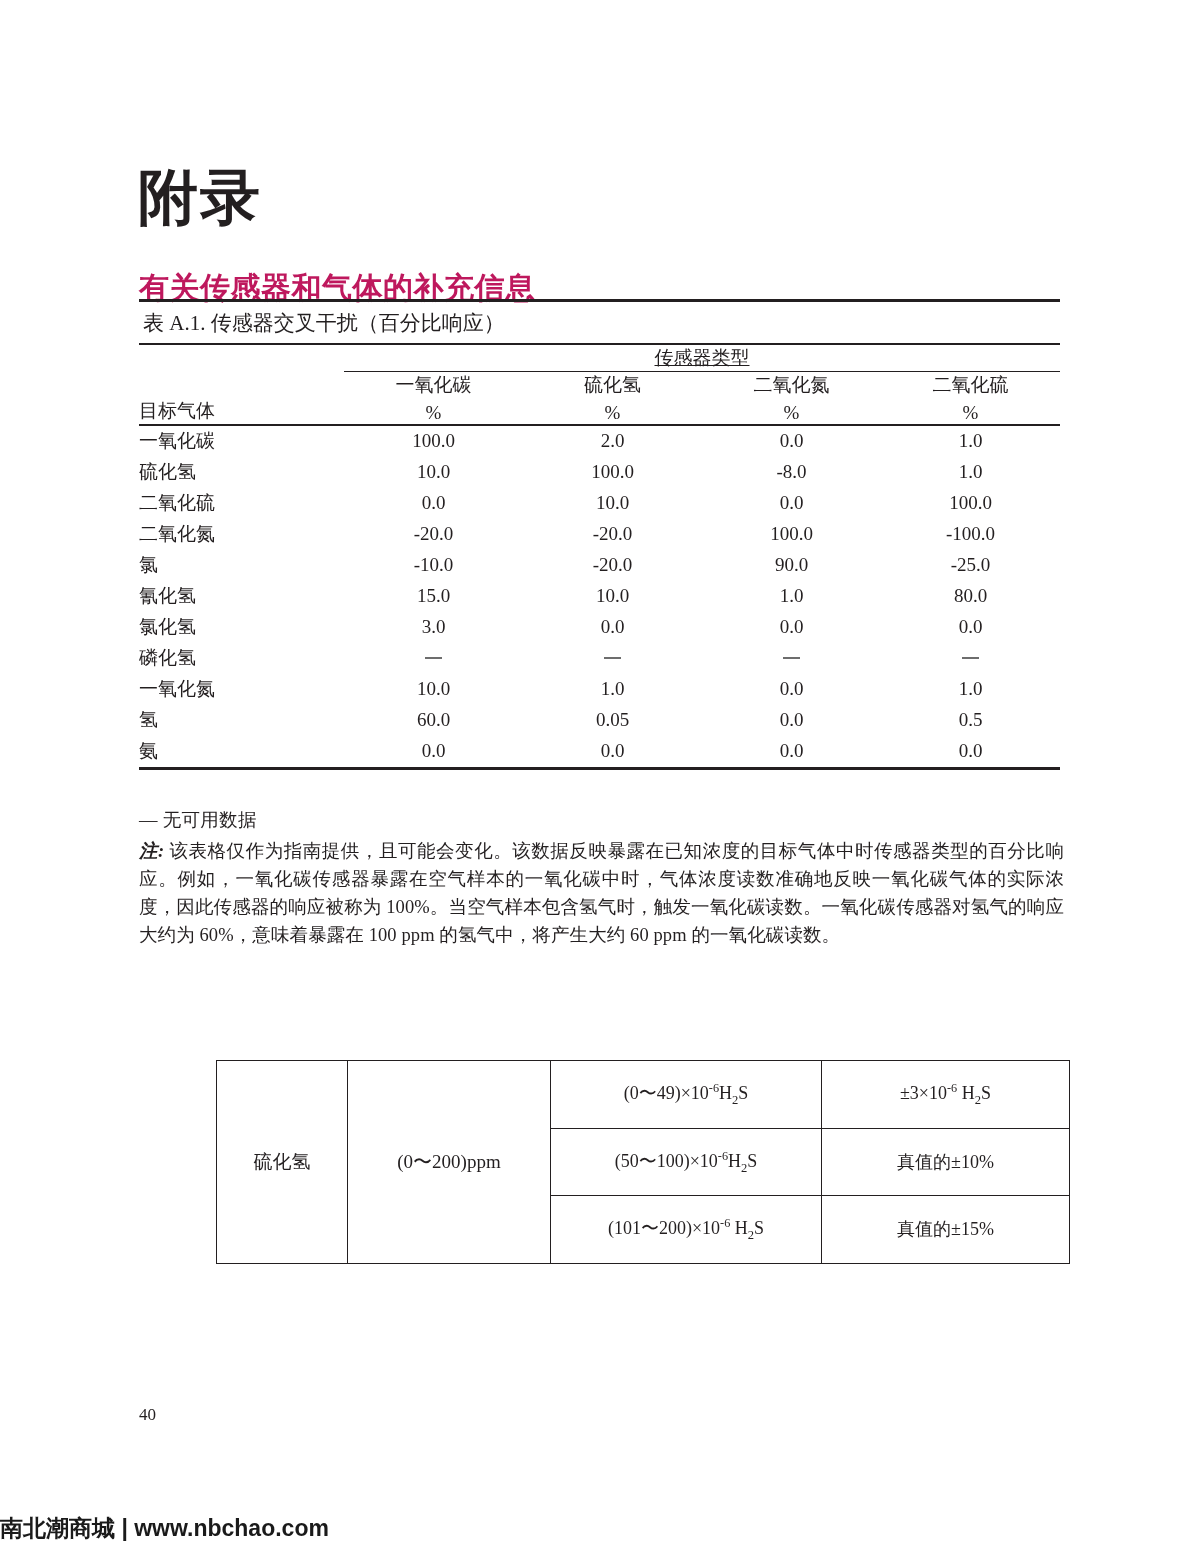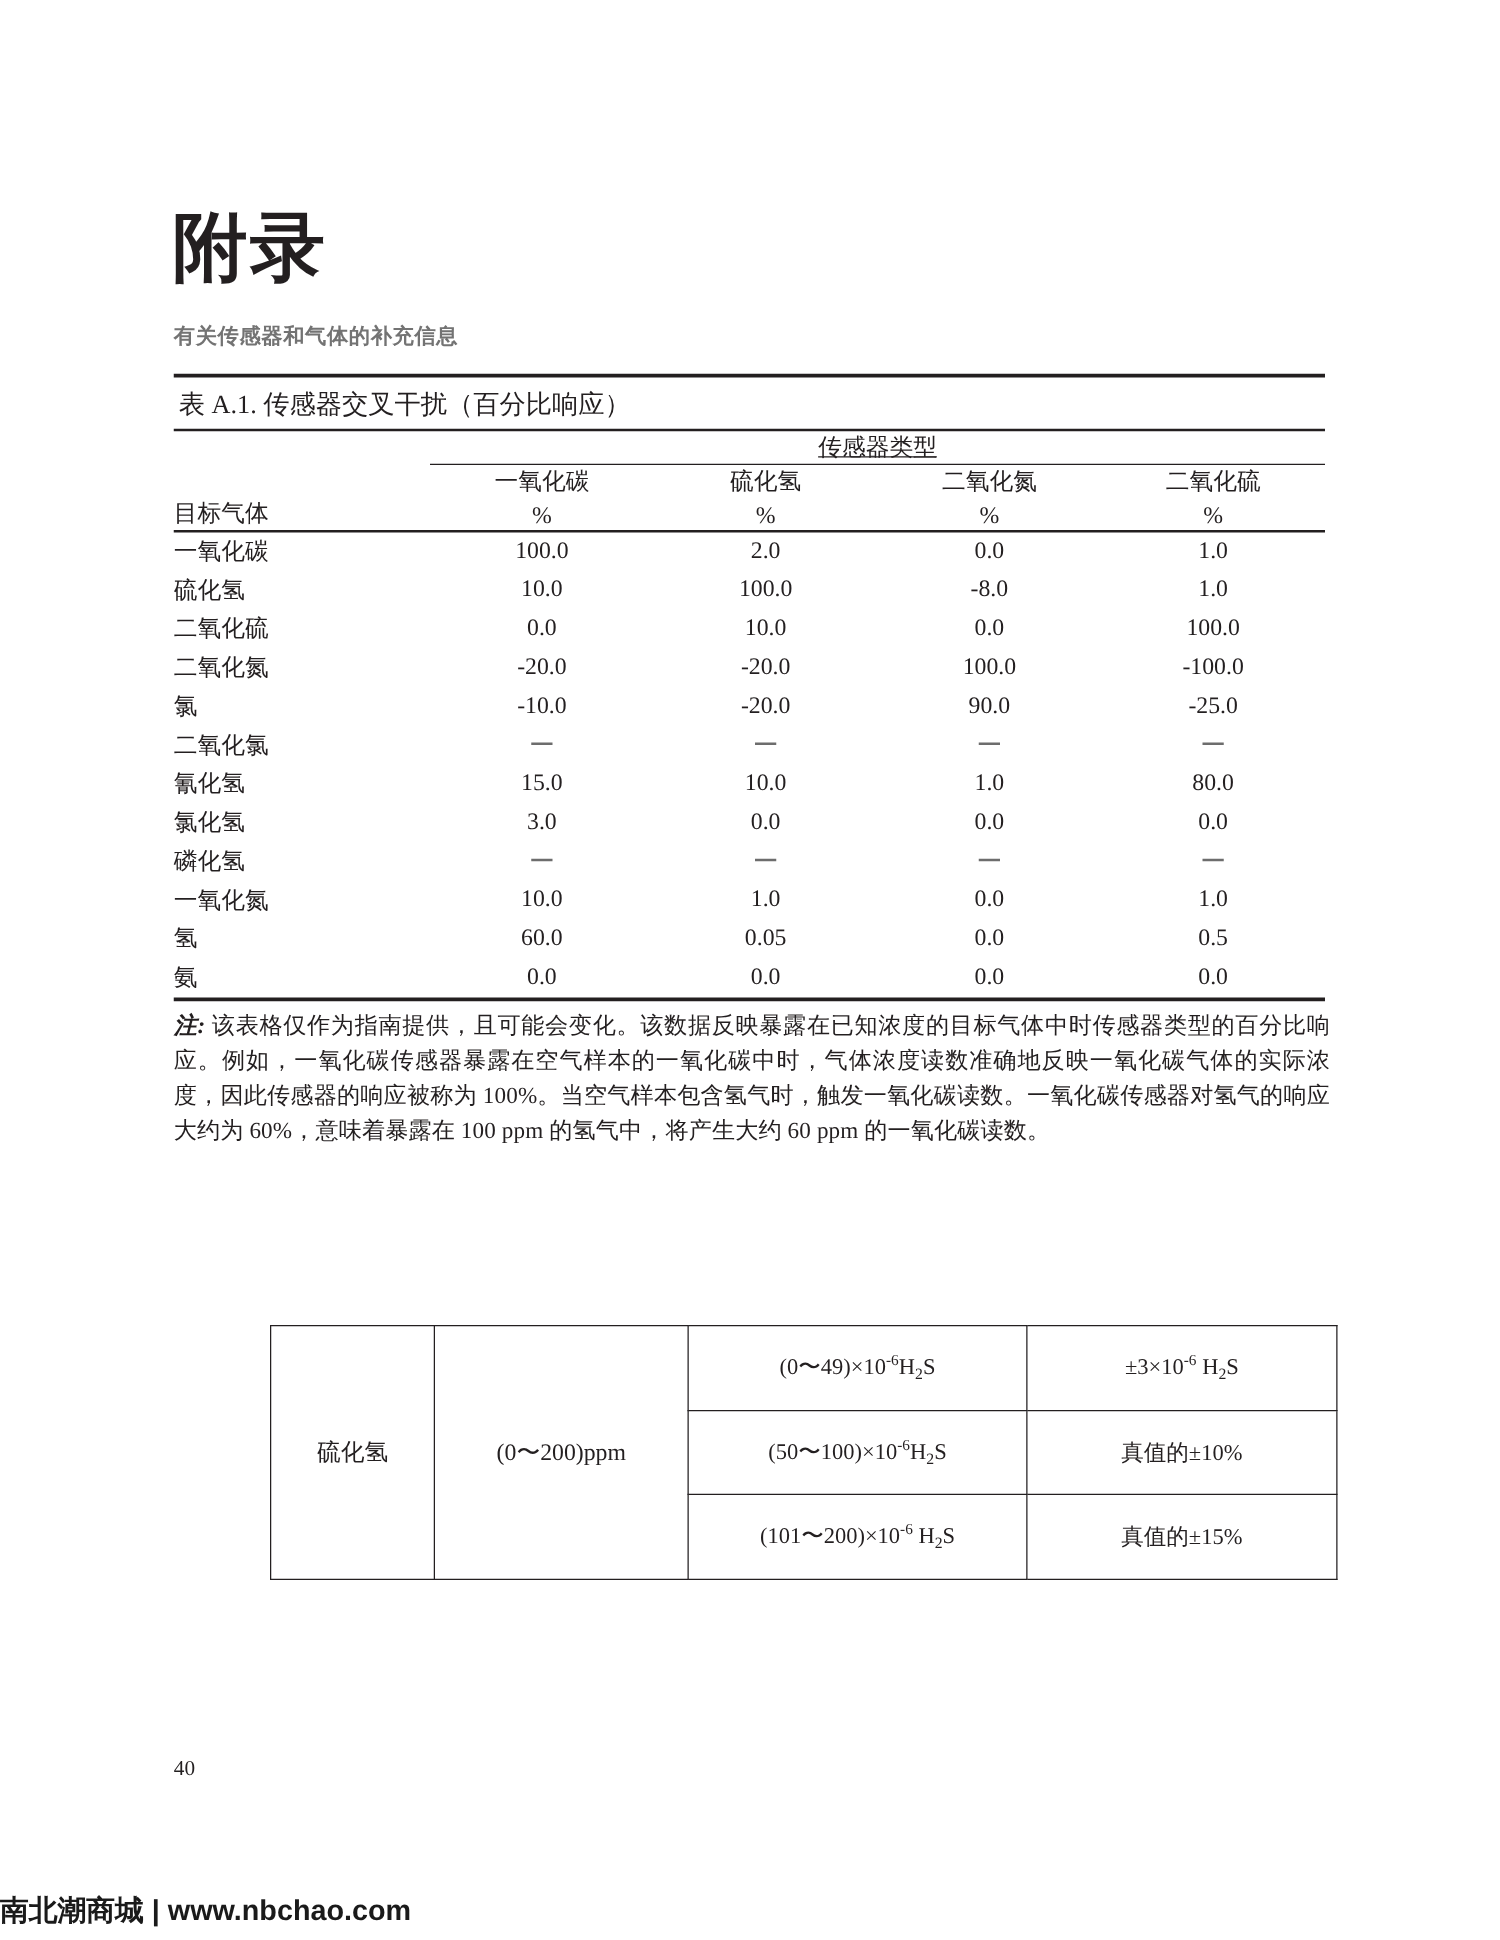--- a/index.html
+++ b/index.html
@@ -33,23 +33,23 @@
     font-weight: 700;
     letter-spacing: 2px;
     color: #231f20;
     line-height: 1;
   }
 
   .section-heading {
     position: absolute;
     left: 139px;
     font-family: "Liberation Sans", "DejaVu Sans", sans-serif;
-    font-size: 17px;
+    font-size: 30px;
     font-weight: 700;
-    color: #737373;
+    color: #be185d;
     letter-spacing: 0.5px;
   }
   .section-heading.s1 { top: 243px; }
   .section-heading.s2 { top: 1001px; }
 
   
   .tbl-wrap {
     position: absolute;
     left: 139px;
     top: 299px;
@@ -299,27 +299,20 @@
             <td class="val">-100.0</td>
           </tr>
           <tr>
             <td class="rowlabel">氯</td>
             <td class="val">-10.0</td>
             <td class="val">-20.0</td>
             <td class="val">90.0</td>
             <td class="val">-25.0</td>
           </tr>
           <tr>
-            <td class="rowlabel">二氧化氯</td>
-            <td class="val"><span class="dash"></span></td>
-            <td class="val"><span class="dash"></span></td>
-            <td class="val"><span class="dash"></span></td>
-            <td class="val"><span class="dash"></span></td>
-          </tr>
-          <tr>
             <td class="rowlabel">氰化氢</td>
             <td class="val">15.0</td>
             <td class="val">10.0</td>
             <td class="val">1.0</td>
             <td class="val">80.0</td>
           </tr>
           <tr>
             <td class="rowlabel">氯化氢</td>
             <td class="val">3.0</td>
             <td class="val">0.0</td>
@@ -354,20 +347,21 @@
             <td class="val">0.0</td>
             <td class="val">0.0</td>
           </tr>
         </tbody>
     </table>
 
     <div class="rule-thick"></div>
   </div>
 
   <div class="notes">
+    <div class="note-dash-line">— 无可用数据</div>
     <div class="note-body">
       <span class="zhu">注:</span><span> 该表格仅作为指南提供，且可能会变化。该数据反映暴露在已知浓度的目标气体中时传感器类型的百分比响应。例如，一氧化碳传感器暴露在空气样本的一氧化碳中时，气体浓度读数准确地反映一氧化碳气体的实际浓度，因此传感器的响应被称为 100%。当空气样本包含氢气时，触发一氧化碳读数。一氧化碳传感器对氢气的响应大约为 60%，意味着暴露在 100 ppm 的氢气中，将产生大约 60 ppm 的一氧化碳读数。</span>
     </div>
   </div>
 
 
   <div class="spec-wrap">
     <table class="spec">
       <tbody>
         <tr>

